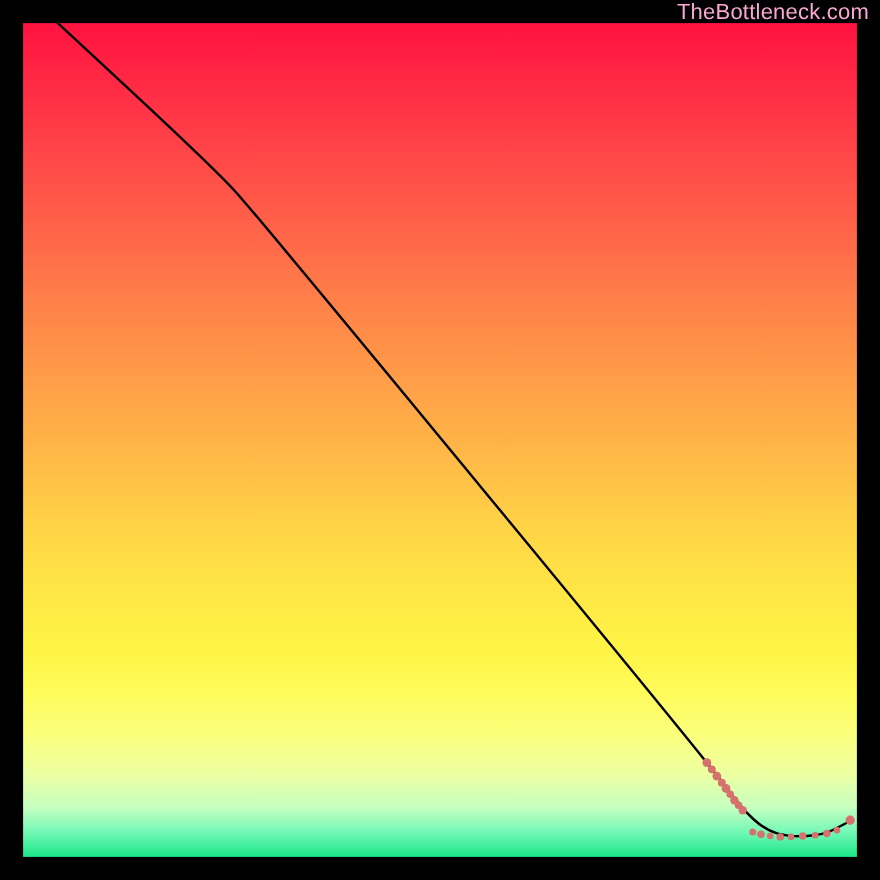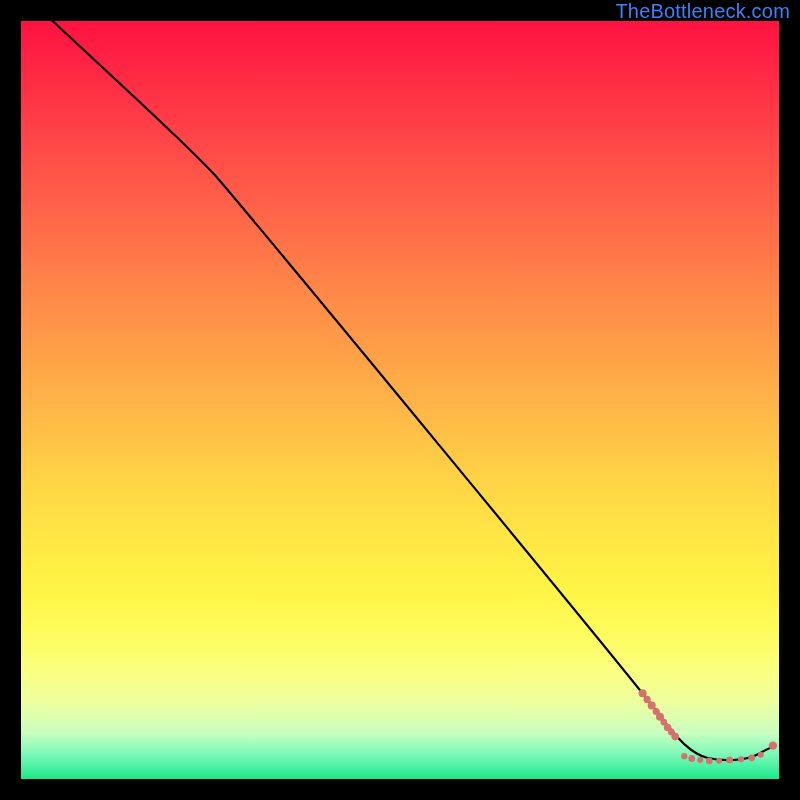--- a/index.html
+++ b/index.html
@@ -34,21 +34,21 @@
       #edffa1 90%,
       #c7ffc0 94%,
       #74f8b7 97%,
       #1be887 100%
     );
   }
   .watermark {
     position: absolute;
     top: 0px;
     right: 10px;
-    color: #3b82f6;
+    color: #f9a8d4;
     font-size: 20px;
     font-weight: 500;
     letter-spacing: 0.2px;
     user-select: none;
   }
   svg.plot {
     position: absolute;
     left: 21px;
     top: 21px;
     width: 758px;

